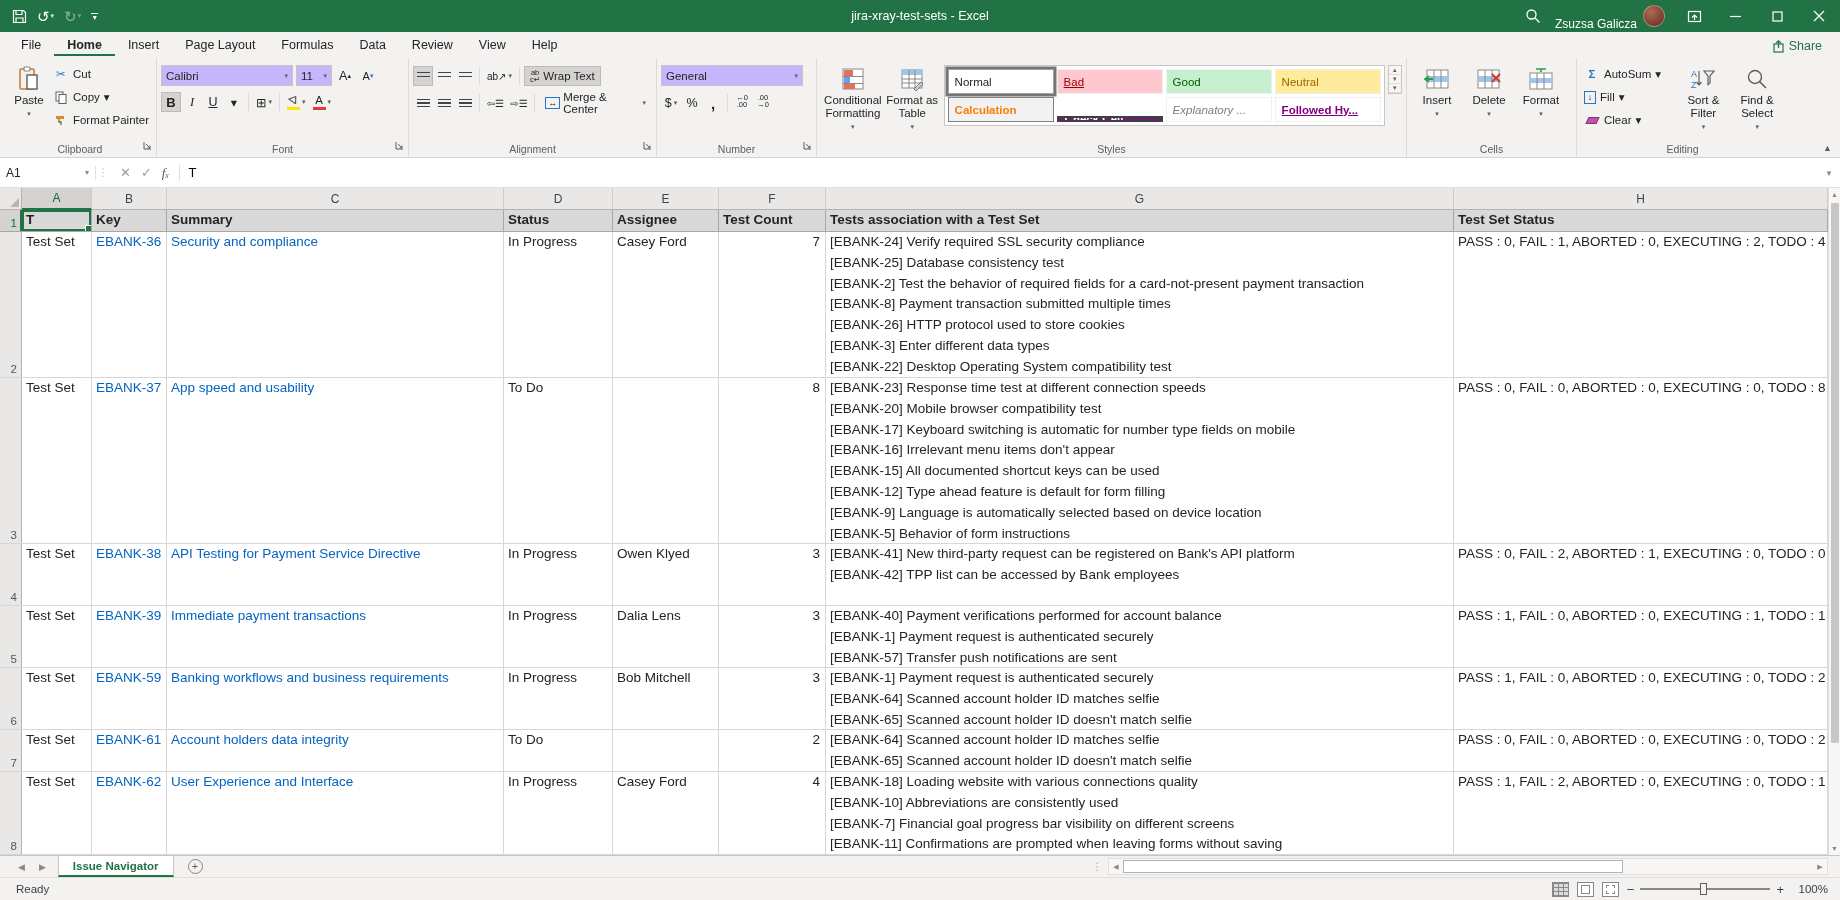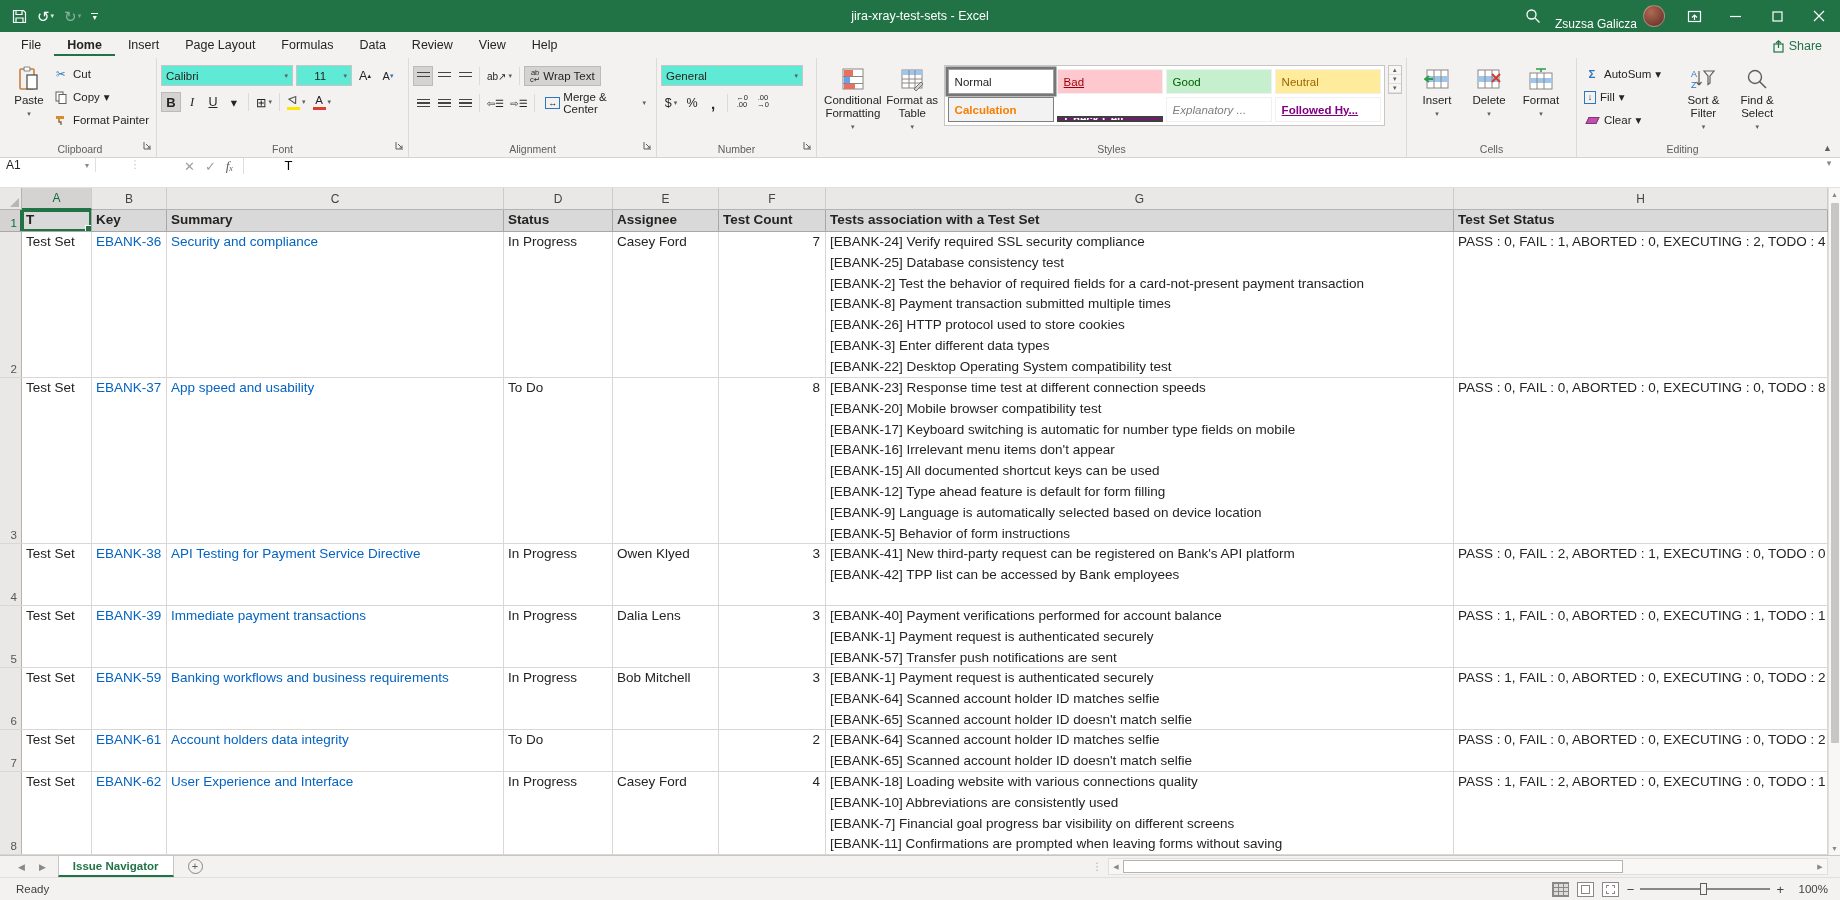--- a/index.html
+++ b/index.html
@@ -38,21 +38,21 @@
   .rgroup + .rgroup { border-left:1px solid #dddbd9; }
   .rg-body { flex:1; display:flex; align-items:flex-start; }
   .rg-label { height:16px; font-size:10.5px; color:#605e5c; text-align:center; line-height:16px; position:relative; }
   .launcher { position:absolute; right:0px; bottom:3px; }
   .bigbtn { display:flex; flex-direction:column; align-items:center; justify-content:flex-start; width:52px; padding-top:4px; font-size:11.5px; color:#252423; text-align:center; line-height:13px; }
   .bigbtn .ic { height:30px; display:flex; align-items:center; justify-content:center; }
   .bigbtn .chev { font-size:7px; color:#605e5c; }
   .smallcol { display:flex; flex-direction:column; justify-content:flex-start; gap:3px; padding-top:4px; }
   .smallbtn { display:flex; align-items:center; gap:4px; font-size:11.5px; height:20px; padding:0 3px; white-space:nowrap; }
   .smallbtn .sic { width:16px; display:flex; justify-content:center; }
-  .combo { background:#5eead4; border:1px solid #c8c6c4; height:21px; display:flex; align-items:center; font-size:11.5px; padding:0 4px; }
+  .combo { background:#c4b5fd; border:1px solid #c8c6c4; height:21px; display:flex; align-items:center; font-size:11.5px; padding:0 4px; }
   .combo .cv { flex:1; }
   .combo .dd { font-size:7px; color:#605e5c; margin-left:4px; }
   .fontrow { display:flex; align-items:center; gap:3px; }
   .toolrow { display:flex; align-items:center; gap:1px; height:22px; }
   .tool { min-width:20px; height:20px; display:flex; align-items:center; justify-content:center; font-size:12.5px; padding:0 2px; border:1px solid transparent; }
   .tool.on { background:#d5d3d1; border-color:#bdbbb9; }
   .tool .dd { font-size:7px; color:#605e5c; margin-left:2px; }
   .alnic { width:13px; height:11px; }
   .grad-l { background:repeating-linear-gradient(#444 0 1.5px, transparent 1.5px 4px); }
   .sep-v { width:1px; height:18px; background:#dddbd9; margin:0 3px; }
@@ -71,21 +71,21 @@
   .chip.neutral { background:#ffeb9c; color:#9c6500; }
   .chip.calculation { background:#f2f2f2; color:#fa7d00; border:1px solid #7f7f7f; font-weight:bold; }
   .chip.check { background:#701a75; color:#fff; border:2px solid #3f3f3f; font-weight:bold;margin-top:19px; }
   .chip.explanatory { color:#7f7f7f; font-style:italic; }
   .chip.followed { color:#800080; text-decoration:underline; font-weight:bold; }
   .gal-arrows { display:flex; flex-direction:column; width:16px; margin:5px 0 0 1px; border:1px solid #c8c6c4; background:#f7f6f5; }
   .gal-arrows div { flex:1; display:flex; align-items:center; justify-content:center; font-size:7px; color:#605e5c; border-bottom:1px solid #e0dedc; }
   .collapse-chev { position:absolute; right:8px; bottom:4px; font-size:9px; color:#605e5c; }
 
   
-  .formula { height:30px; background:#fff; border-bottom:1px solid #e1dfdd; display:flex; align-items:flex-start; flex:none;gap:32px; }
+  .formula { height:30px; background:#fff; border-bottom:1px solid #e1dfdd; display:flex; align-items:center; flex:none; }
   .namebox { width:96px; display:flex; align-items:center; padding:0 6px; font-size:12px; border-right:1px solid #e1dfdd; }
   .namebox .cv { flex:1; }
   .namebox .dd { font-size:8px; color:#8a8886; }
   .fx-dots { width:14px; display:flex; align-items:center; justify-content:center; color:#c8c6c4; font-size:11px; }
   .fxbtns { display:flex; align-items:center; gap:10px; padding:0 10px; border-right:1px solid #e1dfdd; color:#9e9c9a; }
   .fxbtns .fxi { font-size:13px; }
   .fxbtns .fx { font-style:italic; font-family:"Liberation Serif",serif; font-size:13.5px; color:#605e5c; }
   .fbar-input { flex:1; display:flex; align-items:center; padding:0 8px; font-size:13px; color:#000; }
   .fbar-exp { width:22px; display:flex; align-items:center; justify-content:center; color:#8a8886; font-size:9px; }
 
@@ -265,21 +265,21 @@
       </div>
     </div>
 
     <div class="rgroup" style="width:252px;">
       <div class="rg-body" style="flex-direction:column; gap:5px; padding-top:5px;">
         <div class="fontrow">
           <div class="combo" style="width:132px;">
               <span class="cv">Calibri</span>
               <span class="dd">▾</span>
             </div>
-          <div class="combo" style="width:56px;text-align:center;">
+          <div class="combo" style="width:36px;">
               <span class="cv">11</span>
               <span class="dd">▾</span>
             </div>
           <span class="tool">A<span style="font-size:7px; vertical-align:top;">▴</span></span>
           <span class="tool" style="font-size:11px;">A<span style="font-size:7px; vertical-align:top; color:#2b76c0;">▾</span></span>
         </div>
         <div class="toolrow">
           <span class="tool on bold-b">B</span>
           <span class="tool ital-i">I</span>
           <span class="tool und-u">U</span>

